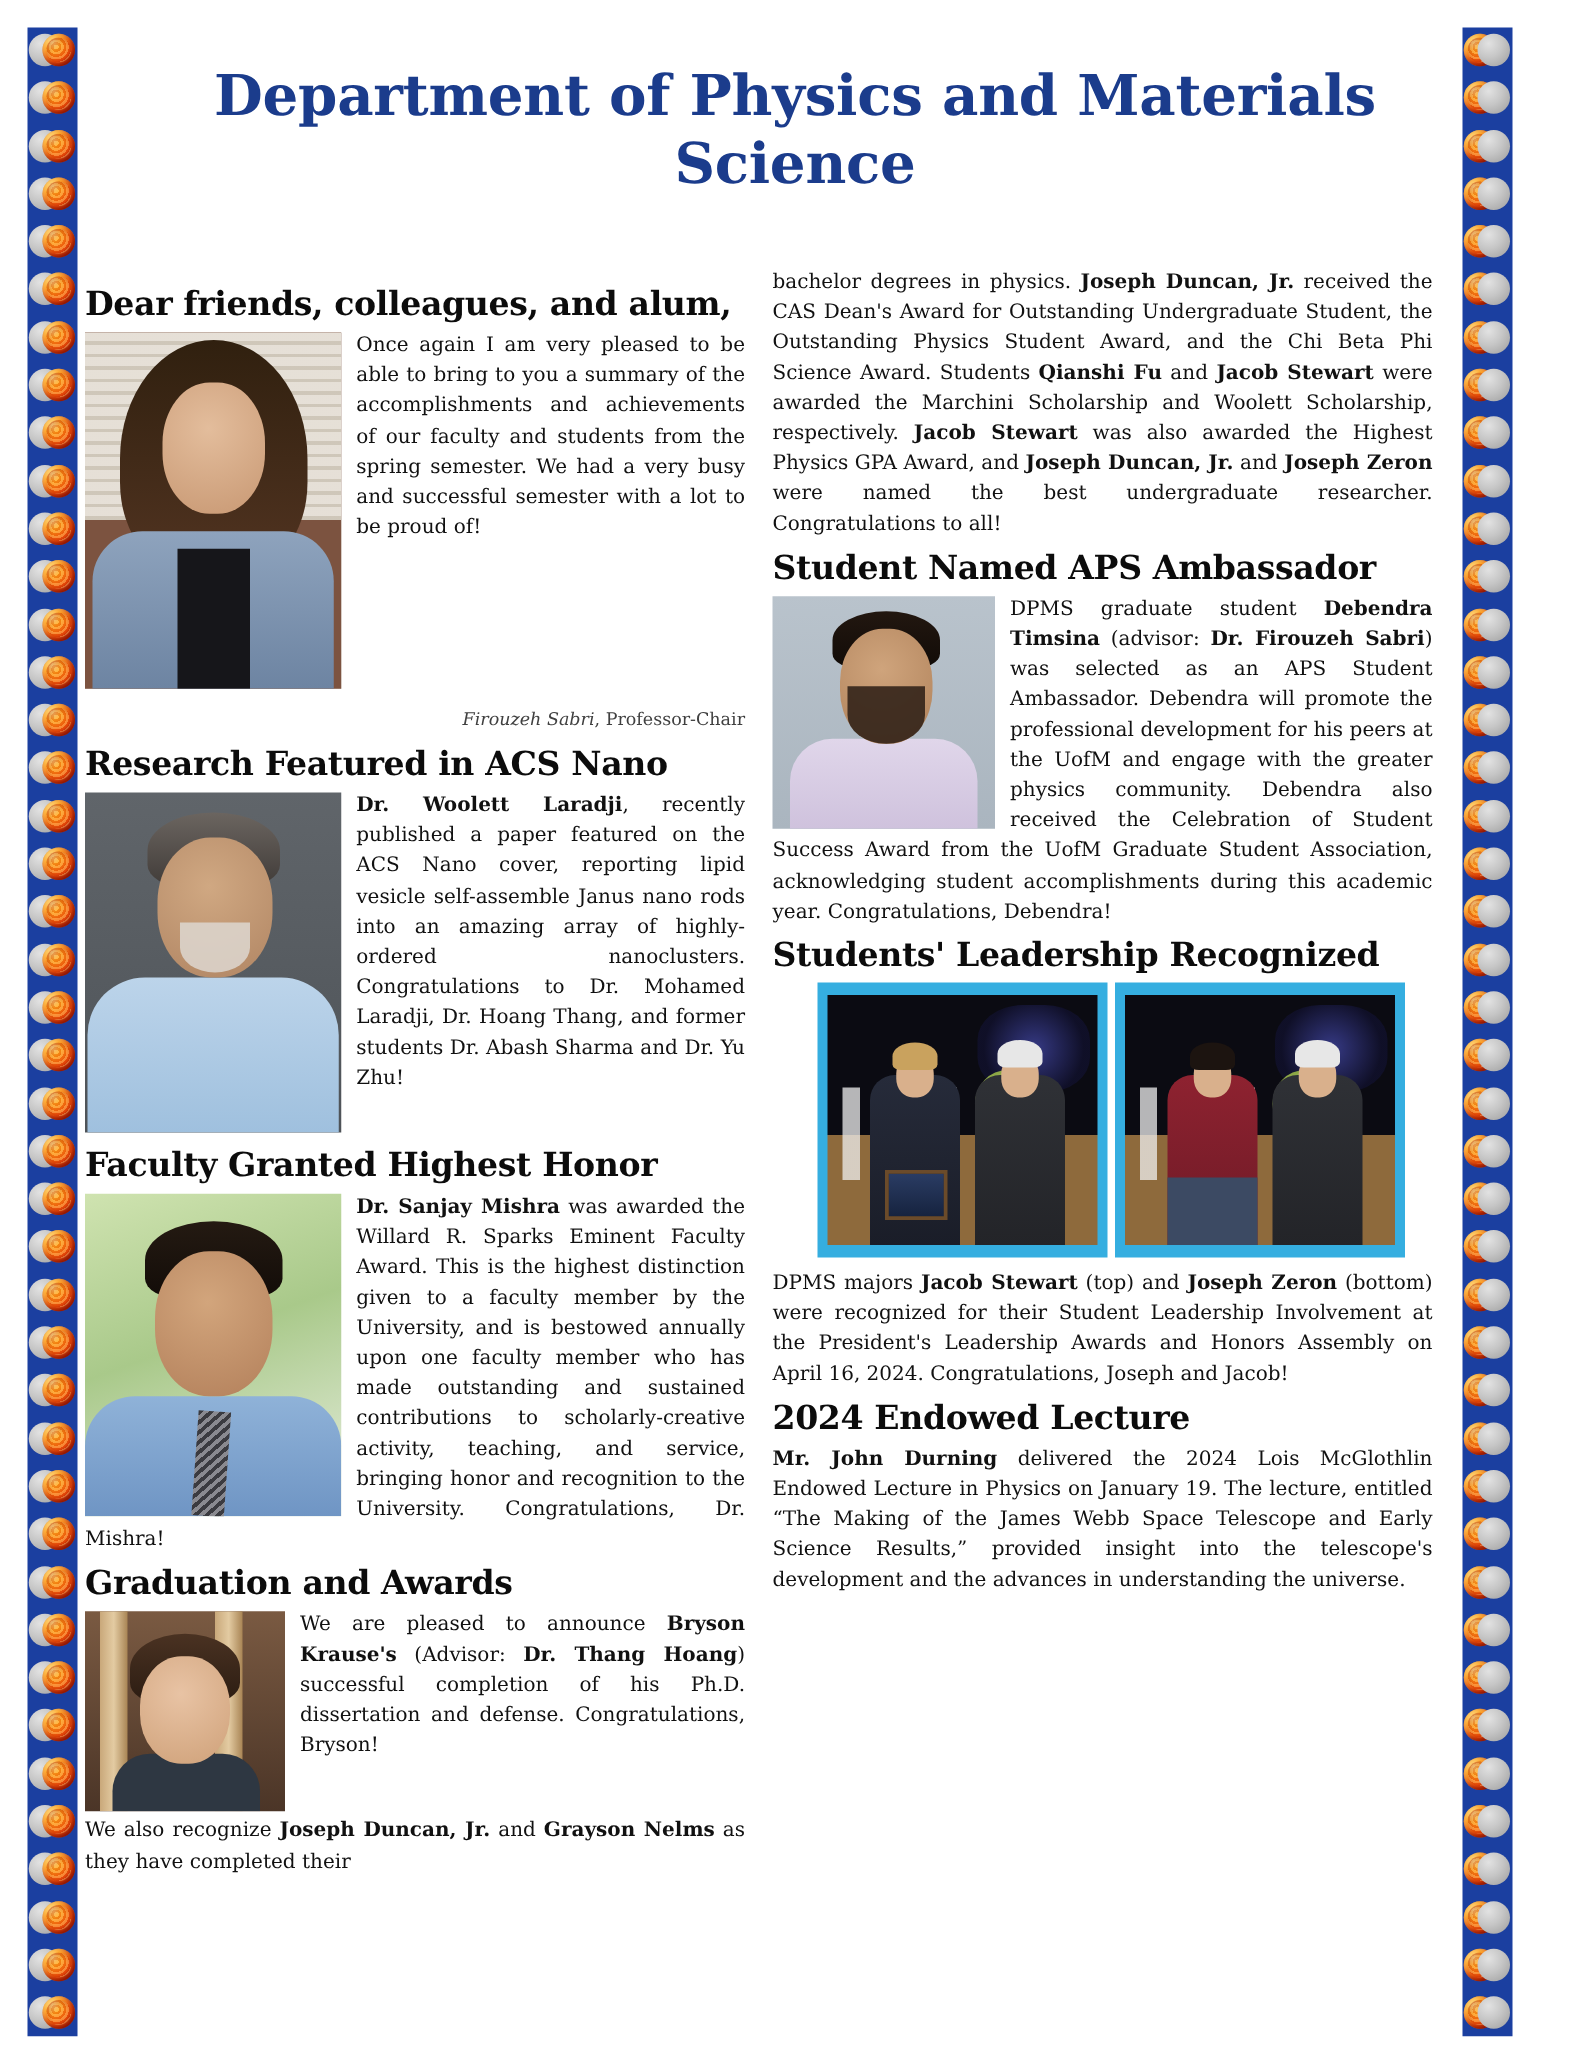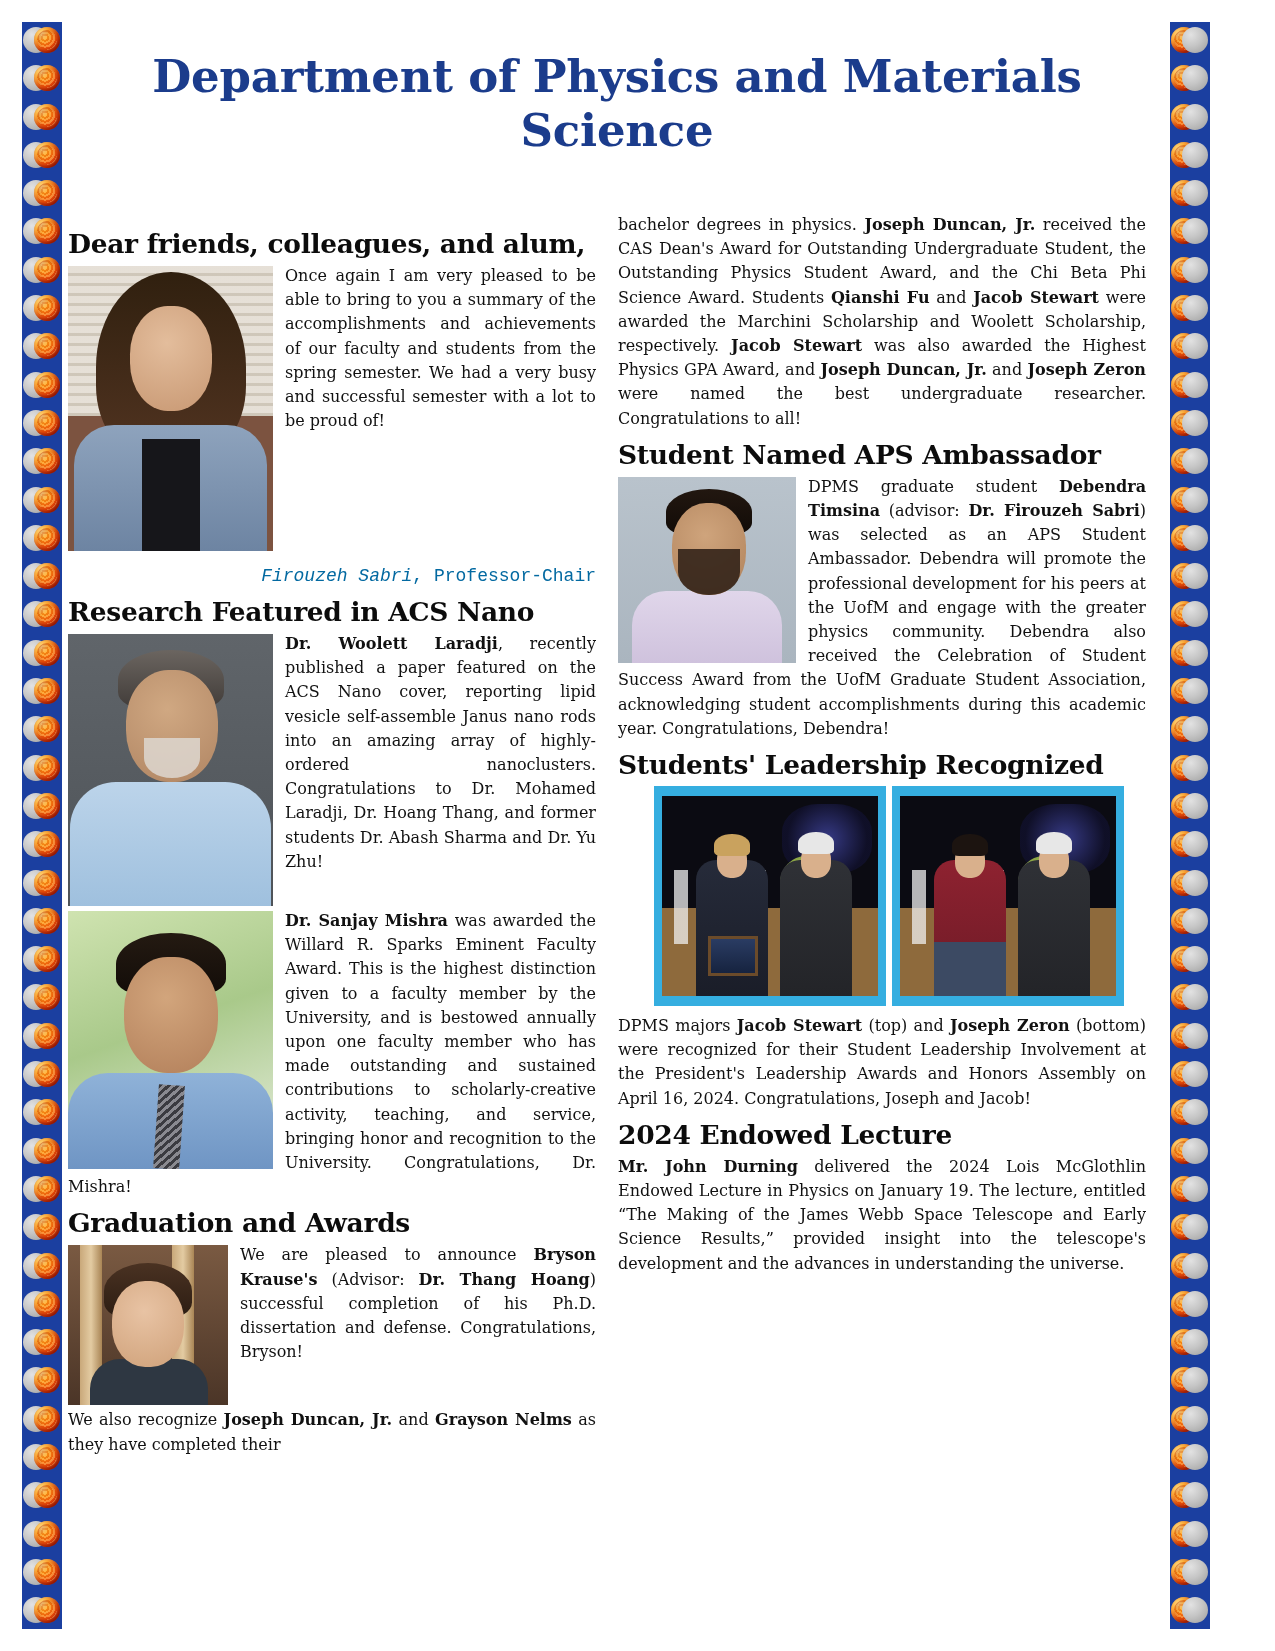--- a/index.html
+++ b/index.html
@@ -32,21 +32,21 @@
     background:
       radial-gradient(circle at 65% 70%, rgba(255,120,0,.0) 40%, rgba(160,20,0,.45) 100%),
       repeating-radial-gradient(circle at 40% 38%, rgba(255,230,150,.30) 0 2px, rgba(190,40,0,.18) 2px 4px);
   }
   .left .bead.gray{left:1px;}
   .left .bead.orange{left:12px;}
   .right .bead.orange{left:1px;}
   .right .bead.gray{left:12px;}
 
   
-  .masthead{position:absolute;left:62px;top:50px;width:1110px;text-align:center;}
+  .masthead{position:absolute;left:62px;top:50px;width:1110px;text-align:center;padding-left:19px;}
   .masthead h1{
     margin:0;font-size:45px;line-height:54px;font-weight:700;color:#1b3c8c;
     letter-spacing:-.2px;font-family:"DejaVu Serif","Liberation Serif",serif;
   }
   .masthead h2{
     margin:2px 0 0 0;font-size:44px;line-height:52px;font-weight:700;color:#131313;
     font-family:"DejaVu Serif","Liberation Serif",serif;
   }
 
   
@@ -59,21 +59,21 @@
     margin:9px 0 5px 0;font-size:26.5px;line-height:30px;font-weight:700;color:#0c0c0c;
     font-family:"DejaVu Serif","Liberation Serif",serif;letter-spacing:-.3px;
   }
 
   p.body{
     margin:0;font-size:16px;line-height:24.2px;color:#111;text-align:justify;
     font-family:"DejaVu Serif","Liberation Serif",serif;hyphens:auto;
   }
   p.body b{font-weight:700;}
   .cap{
-    margin:10px 0 0 0;font-size:18px;line-height:24px;text-align:right;color:#0369a1;font-family:Liberation Mono, monospace;
+    margin:10px 0 0 0;font-size:14px;line-height:24px;text-align:right;color:#404040;
   }
   .cap i{font-style:italic;}
 
   
   .photo{border:0;display:block;}
   .float-l{float:left;margin:2px 12px 3px 0;}
   .ph{position:relative;overflow:hidden;background:#ccc;}
 
   
   .ph-sabri{width:205px;height:285px;
@@ -540,20 +540,21 @@
       <div class="clearfix">
         <div class="photo float-l ph ph-laradji">
           <div class="body"></div>
             <div class="hair"></div>
             <div class="face"></div>
             <div class="beard"></div>
         </div>
         <p class="body"><b>Dr. Woolett Laradji</b><span>, recently published a paper featured on the ACS Nano cover, reporting lipid vesicle self-assemble Janus nano rods into an amazing array of highly-ordered nanoclusters. Congratulations to Dr. Mohamed Laradji, Dr. Hoang Thang, and former students Dr. Abash Sharma and Dr. Yu Zhu!</span></p>
       </div>
 
+      <h3 class="sec">Faculty Granted Highest Honor</h3>
       <div class="clearfix">
         <div class="photo float-l ph ph-mishra">
           <div class="body"></div>
             <div class="tie"></div>
             <div class="hair"></div>
             <div class="face"></div>
         </div>
         <p class="body"><b>Dr. Sanjay Mishra</b><span> was awarded the Willard R. Sparks Eminent Faculty Award. This is the highest distinction given to a faculty member by the University, and is bestowed annually upon one faculty member who has made outstanding and sustained contributions to scholarly-creative activity, teaching, and service, bringing honor and recognition to the University. Congratulations, Dr. Mishra!</span></p>
       </div>
 

